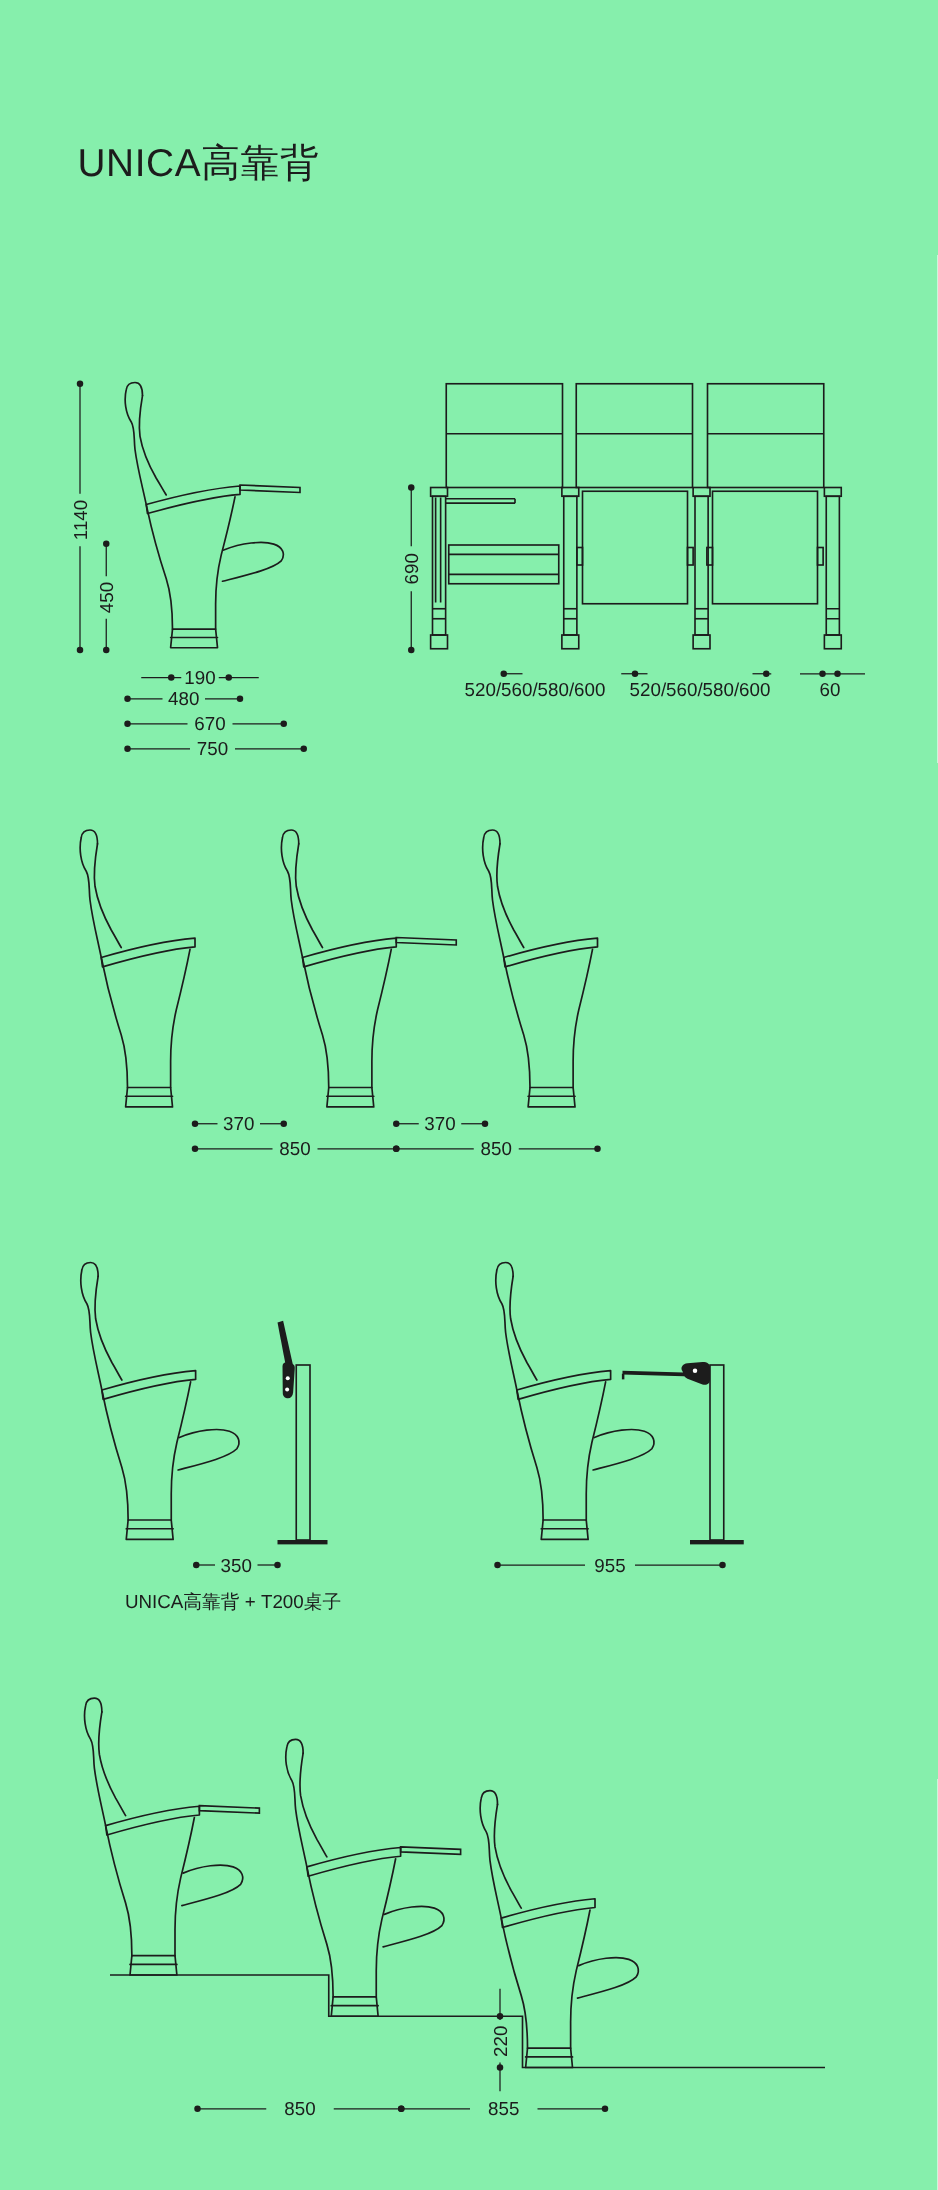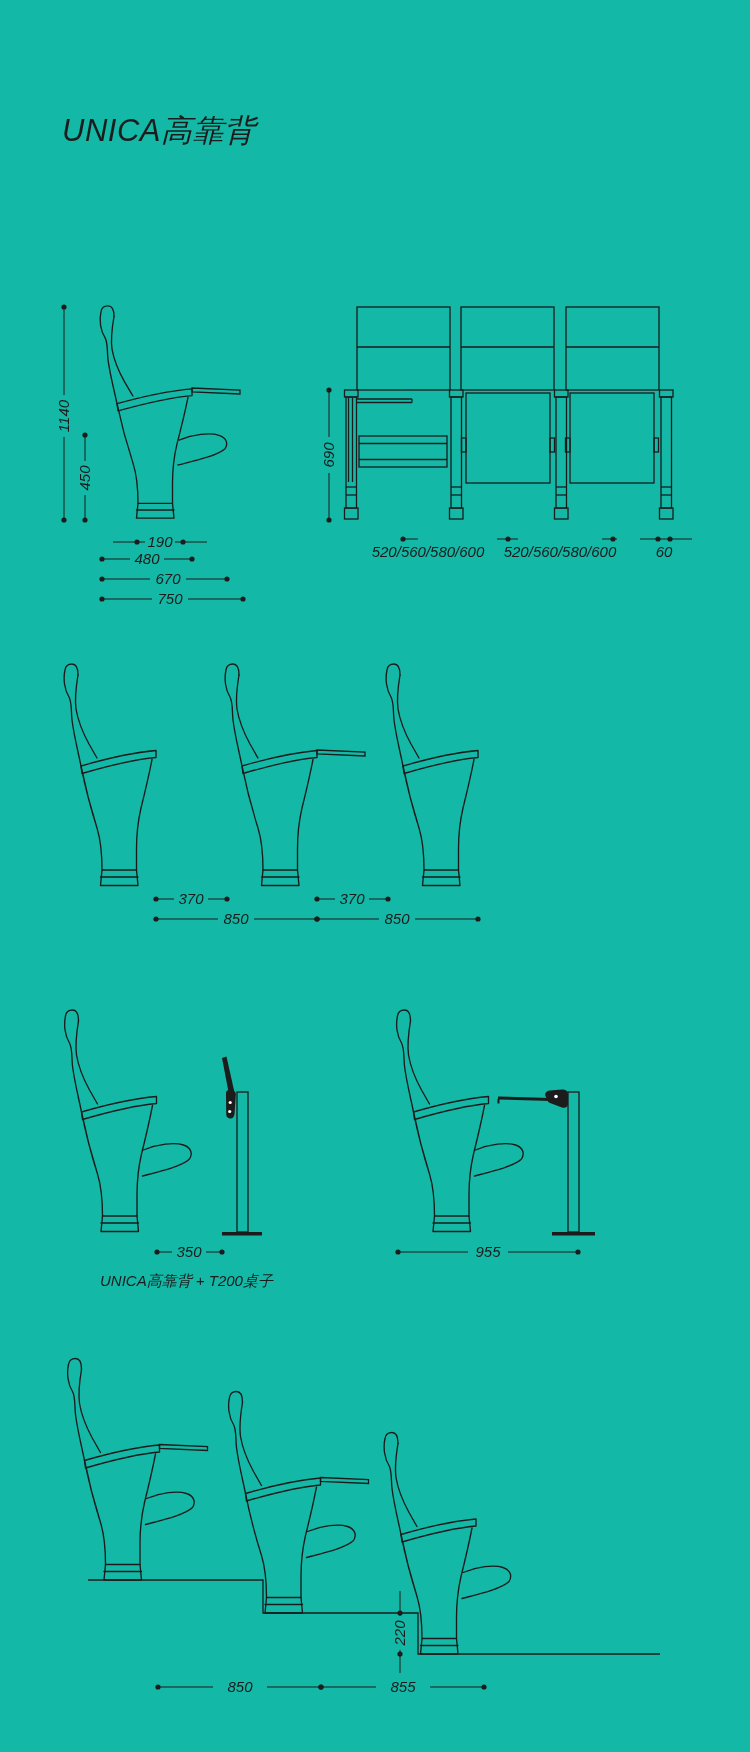--- a/index.html
+++ b/index.html
@@ -1,16 +1,16 @@
 <!DOCTYPE html>
 <html><head>
 <meta charset="utf-8">
 <style>
   html,body{margin:0;padding:0;background:#ffffff;}
-  .sheet{width:750px;height:1752px;background:#14b8a6;position:relative;font-family:"Liberation Sans",sans-serif;font-style:italic;}
+  .sheet{width:750px;height:1752px;background:#86efac;position:relative;font-family:"Liberation Sans",sans-serif;}
   svg text{font-family:"Liberation Sans","DejaVu Sans",sans-serif;fill:#1c1c1c;}
   .ol{fill:none;stroke:#1c1c1c;stroke-width:1.35;stroke-linecap:round;stroke-linejoin:round;}
   .olsq{fill:none;stroke:#1c1c1c;stroke-width:1.3;stroke-linejoin:miter;}
   .blk{fill:#1c1c1c;stroke:none;}
   .dim line{stroke:#1c1c1c;stroke-width:1;}
   .dim circle{fill:#1c1c1c;stroke:none;}
   .dimtext{font-size:15px;text-anchor:middle;}
   .title-text{font-size:31px;letter-spacing:0.5px;}
   .caption-text{font-size:15px;}
 </style>

